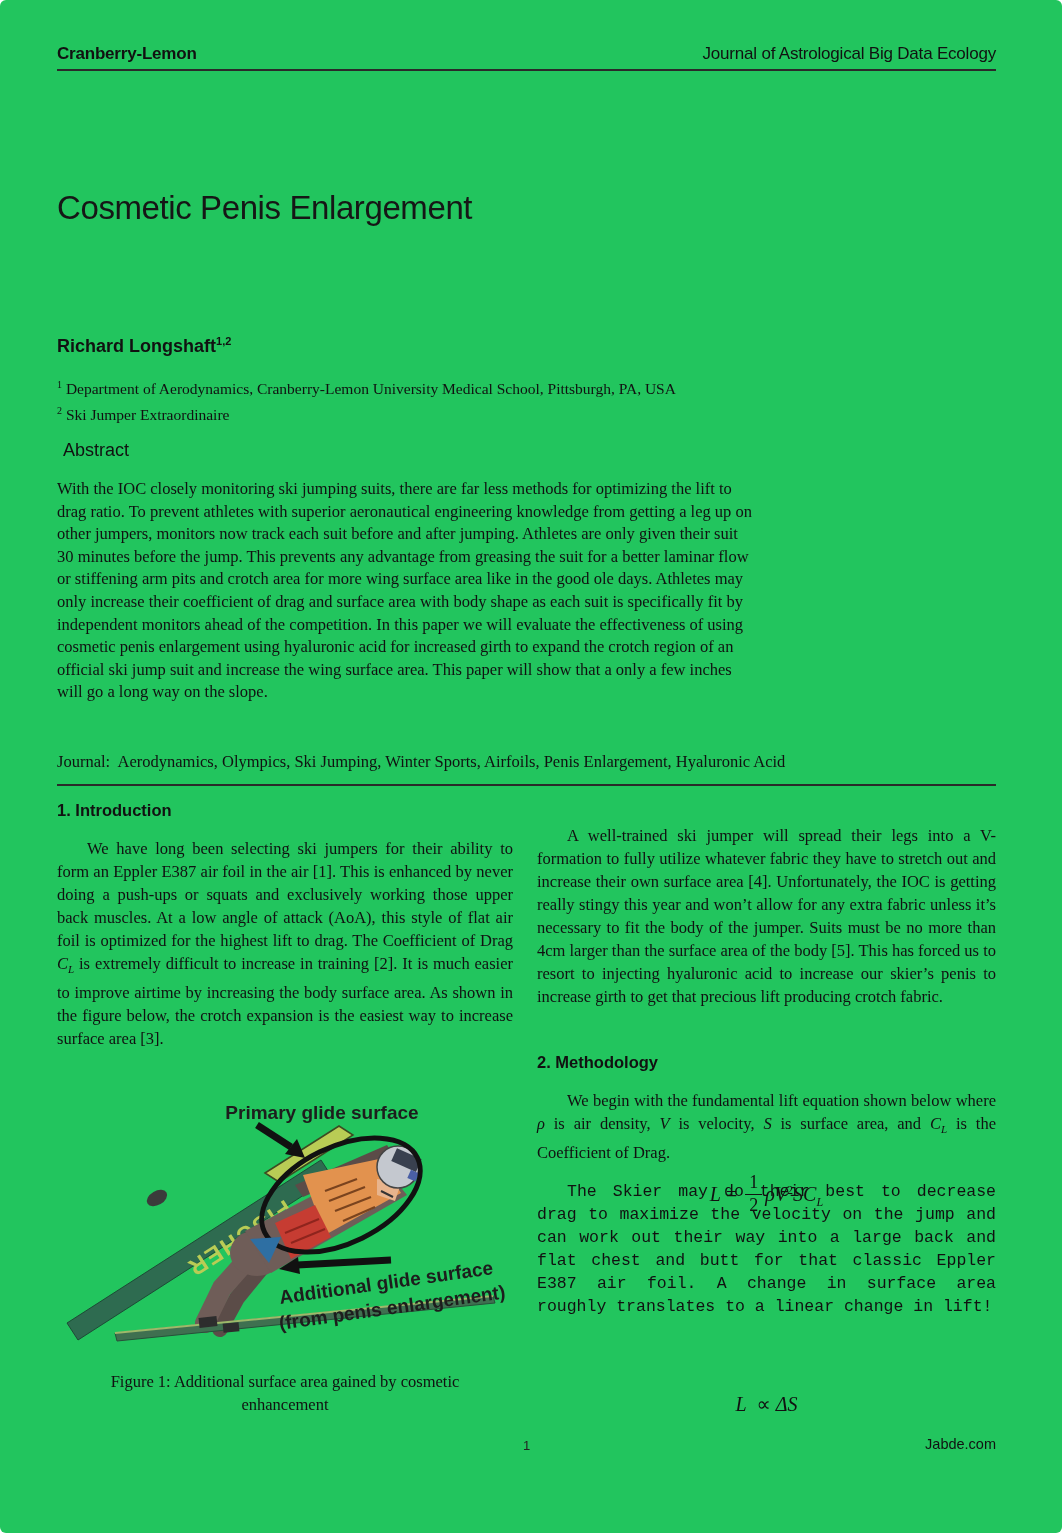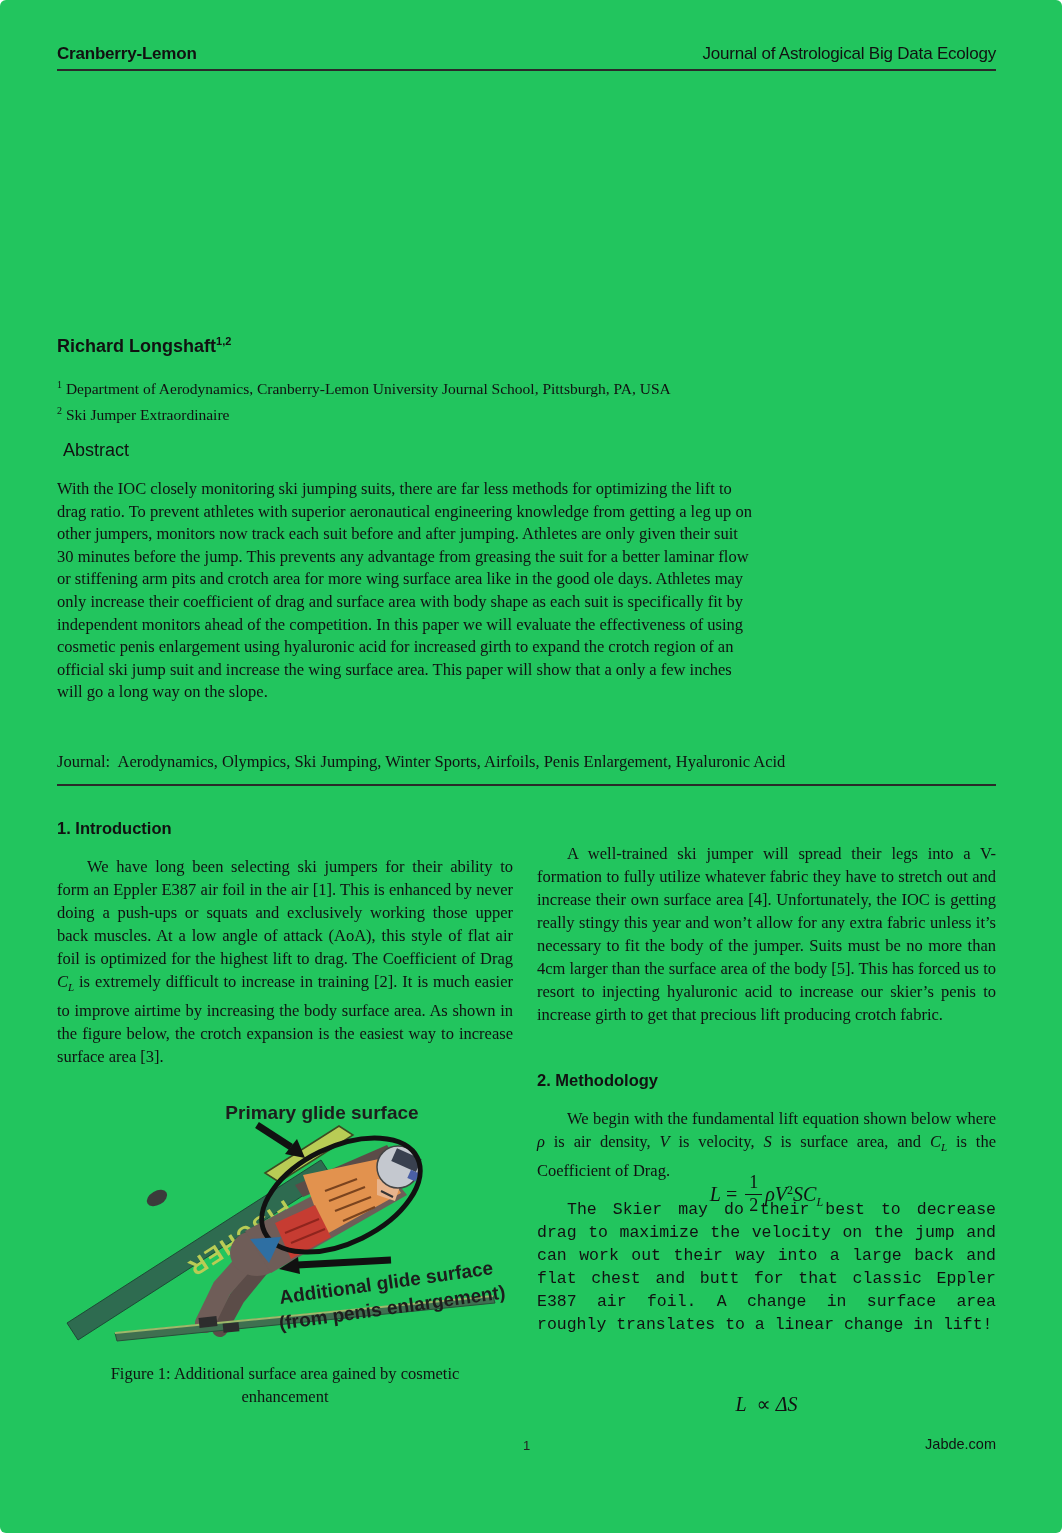--- a/index.html
+++ b/index.html
@@ -44,34 +44,34 @@
   
   .keywords {
     position:absolute; left:57px; right:66px; top:752px;
     font-size:16.5px; color:#111; padding-bottom:12px; border-bottom:2px solid #2a2a2a;
   }
   
   .sec-head {
     font-family:"Liberation Sans", sans-serif; font-size:19px; font-weight:700; color:#111;
   }
   
-  .blk { position:absolute; font-size:16.5px; line-height:23px; color:#111;margin-top:18px; }
+  .blk { position:absolute; font-size:16.5px; line-height:23px; color:#111; }
   .colL { left:57px;  width:456px; }
   .colR { left:537px; width:459px; }
   .jpar { text-align:justify; text-indent:30px; }
   .mvar { font-style:italic; }
   sub.mv { font-size:11px; font-style:italic; }
   
   .figure { position:absolute; left:57px; top:1083px; width:456px; height:262px; }
   .figure svg { display:block; width:456px; height:262px; }
   .caption {
     position:absolute; left:57px; top:1358px; width:456px;
     font-size:16.5px; line-height:23px; text-align:center; color:#111;
   }
-  .caption .inner { width:424px; margin:4px auto; }
+  .caption .inner { width:424px; margin:12px auto; }
   
   .equation {
     position:absolute; left:537px; width:459px; text-align:center;
     font-size:20px; color:#111;
   }
   .equation .v { font-style:italic; }
   .equation sup { font-size:12px; }
   .equation sub { font-size:12px; font-style:italic; }
   .frac { display:inline-block; vertical-align:middle; text-align:center; margin:0 3px 6px 3px; }
   .frac .num { display:block; font-size:18px; line-height:1.15; padding:0 4px 1px 4px; border-bottom:1.7px solid #111; }
@@ -92,28 +92,29 @@
 <body>
 
 <div class="page">
 
   <div class="runhead">
     <span class="left">Cranberry-Lemon</span>
     <span class="right">Journal of Astrological Big Data Ecology</span>
   </div>
 
   <h1 class="title">
+    <span>Cosmetic Penis Enlargement</span>
   </h1>
 
   <div class="author">
     <span>Richard Longshaft</span><sup>1,2</sup>
   </div>
 
   <div class="affils">
-    <div><sup>1</sup> <span>Department of Aerodynamics, Cranberry-Lemon University Journal School, Pittsburgh, PA, USA</span></div>
+    <div><sup>1</sup> <span>Department of Aerodynamics, Cranberry-Lemon University Medical School, Pittsburgh, PA, USA</span></div>
     <div><sup>2</sup> <span>Ski Jumper Extraordinaire</span></div>
   </div>
 
   <div class="abs-head">Abstract</div>
   <div class="abs-body">With the IOC closely monitoring ski jumping suits, there are far less methods for optimizing the lift to drag ratio. To prevent athletes with superior aeronautical engineering knowledge from getting a leg up on other jumpers, monitors now track each suit before and after jumping. Athletes are only given their suit 30 minutes before the jump. This prevents any advantage from greasing the suit for a better laminar flow or stiffening arm pits and crotch area for more wing surface area like in the good ole days. Athletes may only increase their coefficient of drag and surface area with body shape as each suit is specifically fit by independent monitors ahead of the competition. In this paper we will evaluate the effectiveness of using cosmetic penis enlargement using hyaluronic acid for increased girth to expand the crotch region of an official ski jump suit and increase the wing surface area. This paper will show that a only a few inches will go a long way on the slope.</div>
 
   <div class="keywords">
     <span>Journal:</span>&nbsp;
     <span>Aerodynamics, Olympics, Ski Jumping, Winter Sports, Airfoils, Penis Enlargement, Hyaluronic Acid</span>
   </div>

